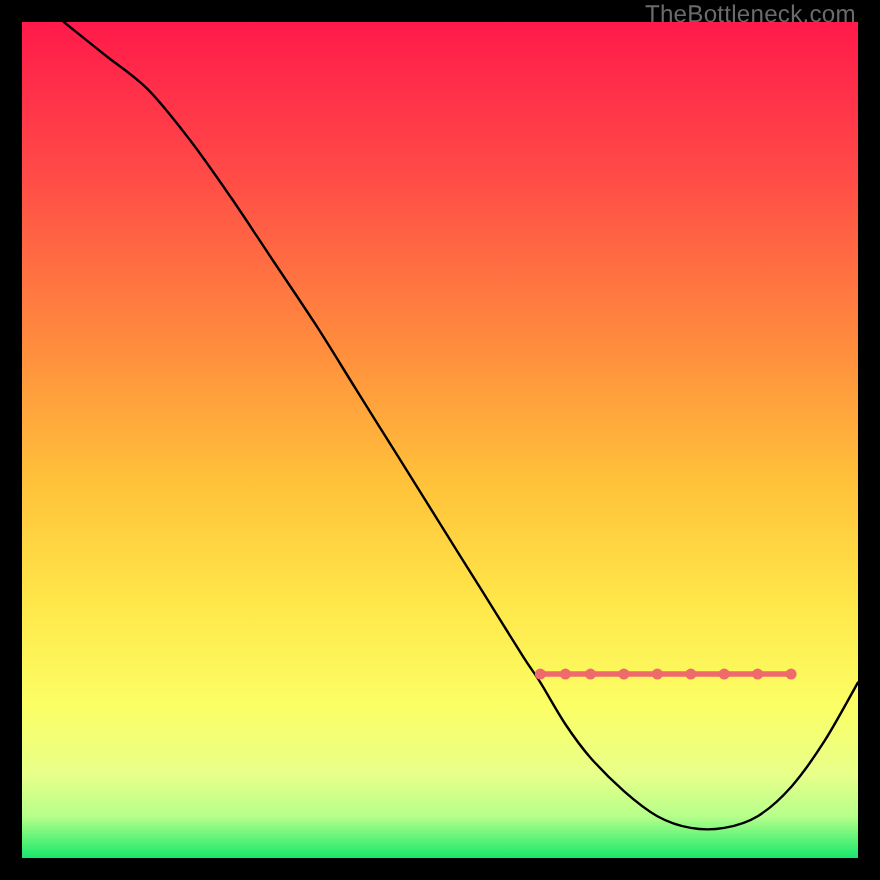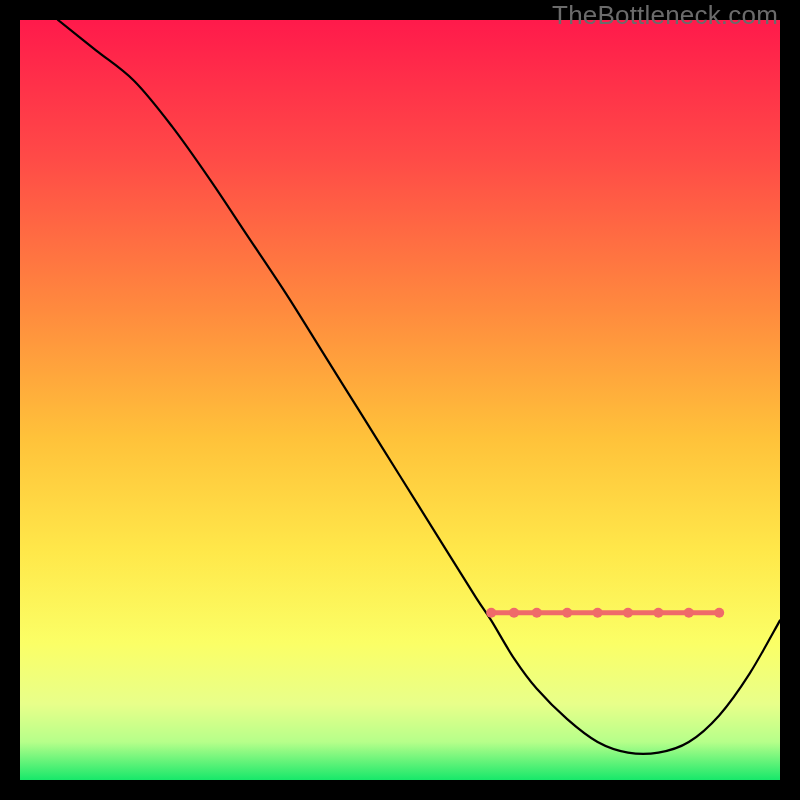--- a/index.html
+++ b/index.html
@@ -24,21 +24,21 @@
     left: 0;
     top: 0;
     width: 760px;
     height: 760px;
   }
   .watermark {
     position: absolute;
     top: 0px;
     right: 22px;
     color: #6b6b6b;
-    font-size: 26px;
+    font-size: 22px;
     font-weight: 500;
     letter-spacing: 0.2px;
   }
   svg { display: block; }
 </style>
 </head>
 <body>
 
 <div class="frame">
   <svg class="plot" viewBox="0 0 760 760" preserveAspectRatio="none">

